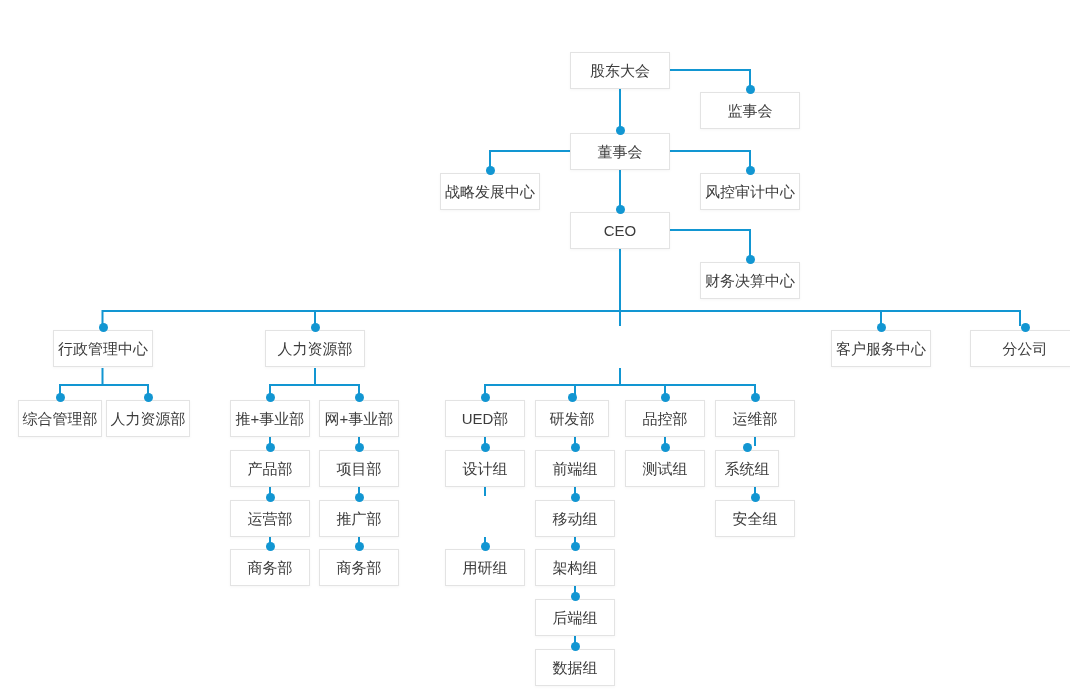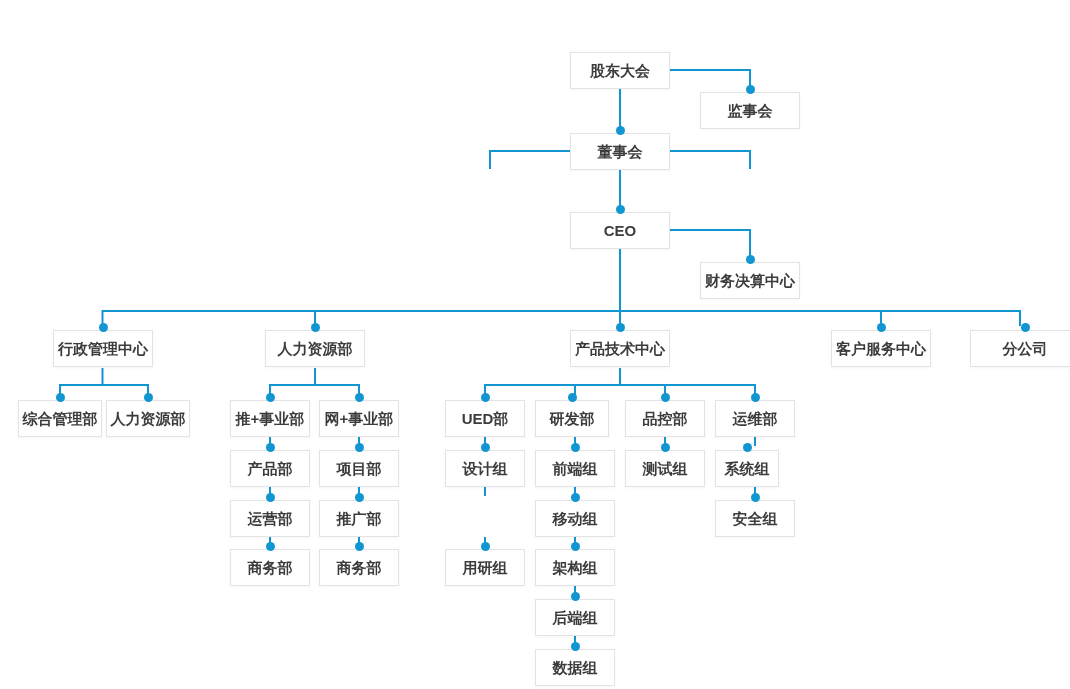--- a/index.html
+++ b/index.html
@@ -6,21 +6,21 @@
   .canvas{
     position:relative;width:1070px;height:689px;background:var(--canvas-bg,#ffffff);
     font-family:"Liberation Sans","DejaVu Sans",sans-serif;overflow:hidden;
   }
   svg.connectors{position:absolute;left:0;top:0;width:1070px;height:689px;}
   .connectors path{fill:none;stroke:var(--accent,#1296d2);stroke-width:2;}
   .node{
     position:absolute;height:37px;box-sizing:border-box;background:#fff;
     border:1px solid var(--node-border,#e3e3e3);color:var(--node-text,#3c3c3c);
     font-size:15px;line-height:35px;text-align:center;white-space:nowrap;
-    box-shadow:0 1px 3px rgba(0,0,0,.04);cursor:default;font-weight:bold;
+    box-shadow:0 1px 3px rgba(0,0,0,.04);cursor:default;
   }
   .node.dot::before{
     content:"";position:absolute;top:-8px;left:50%;margin-left:-4.5px;
     width:9px;height:9px;border-radius:50%;background:var(--accent,#1296d2);
   }
 </style>
 </head>
 <body>
 
 <div class="canvas">
@@ -30,26 +30,27 @@
       <path d="M670 70 H750 V88 M620 88 V129 M570 151 H490 V169 M670 151 H750 V169 M620 169 V208 M670 230 H750 V258"></path>
       <path d="M620 248 V311 M102.5 326 V311 H1020 V326 M315 311 V326 M620 311 V326 M881 311 V326"></path>
       <path d="M102.5 368 V385 M60 396 V385 H148 V396 M315 368 V385 M270 396 V385 H359 V396 M620 368 V385 M485 396 V385 H755 V396 M575 385 V396 M665 385 V396"></path>
       <path d="M270 437 V446 M270 487 V496 M270 537 V545 M359 437 V446 M359 487 V496 M359 537 V545 M485 437 V446 M485 487 V496 M485 537 V545 M575 437 V446 M575 487 V496 M575 537 V545 M575 586 V595 M575 636 V645 M665 437 V446 M755 437 V446 M755 487 V496"></path>
     </g>
   </svg>
 
   <div class="node" style="left:570px;top:52px;width:100px">股东大会</div>
   <div class="node dot" style="left:700px;top:92px;width:100px">监事会</div>
   <div class="node dot" style="left:570px;top:133px;width:100px">董事会</div>
+  <div class="node dot" style="left:440px;top:173px;width:100px">战略发展中心</div>
+  <div class="node dot" style="left:700px;top:173px;width:100px">风控审计中心</div>
   <div class="node dot" style="left:570px;top:212px;width:100px">CEO</div>
   <div class="node dot" style="left:700px;top:262px;width:100px">财务决算中心</div>
 
   <div class="node dot" style="left:53px;top:330px;width:100px">行政管理中心</div>
   <div class="node dot" style="left:265px;top:330px;width:100px">人力资源部</div>
-  <div class="node dot" style="left:570px;top:330px;width:100px">产品技术中心</div>
   <div class="node dot" style="left:831px;top:330px;width:100px">客户服务中心</div>
   <div class="node dot" style="left:970px;top:330px;width:110px">分公司</div>
 
   <div class="node dot" style="left:18px;top:400px;width:84px">综合管理部</div>
   <div class="node dot" style="left:106px;top:400px;width:84px">人力资源部</div>
 
   <div class="node dot" style="left:230px;top:400px;width:80px">推+事业部</div>
   <div class="node dot" style="left:230px;top:450px;width:80px">产品部</div>
   <div class="node dot" style="left:230px;top:500px;width:80px">运营部</div>
   <div class="node dot" style="left:230px;top:549px;width:80px">商务部</div>

